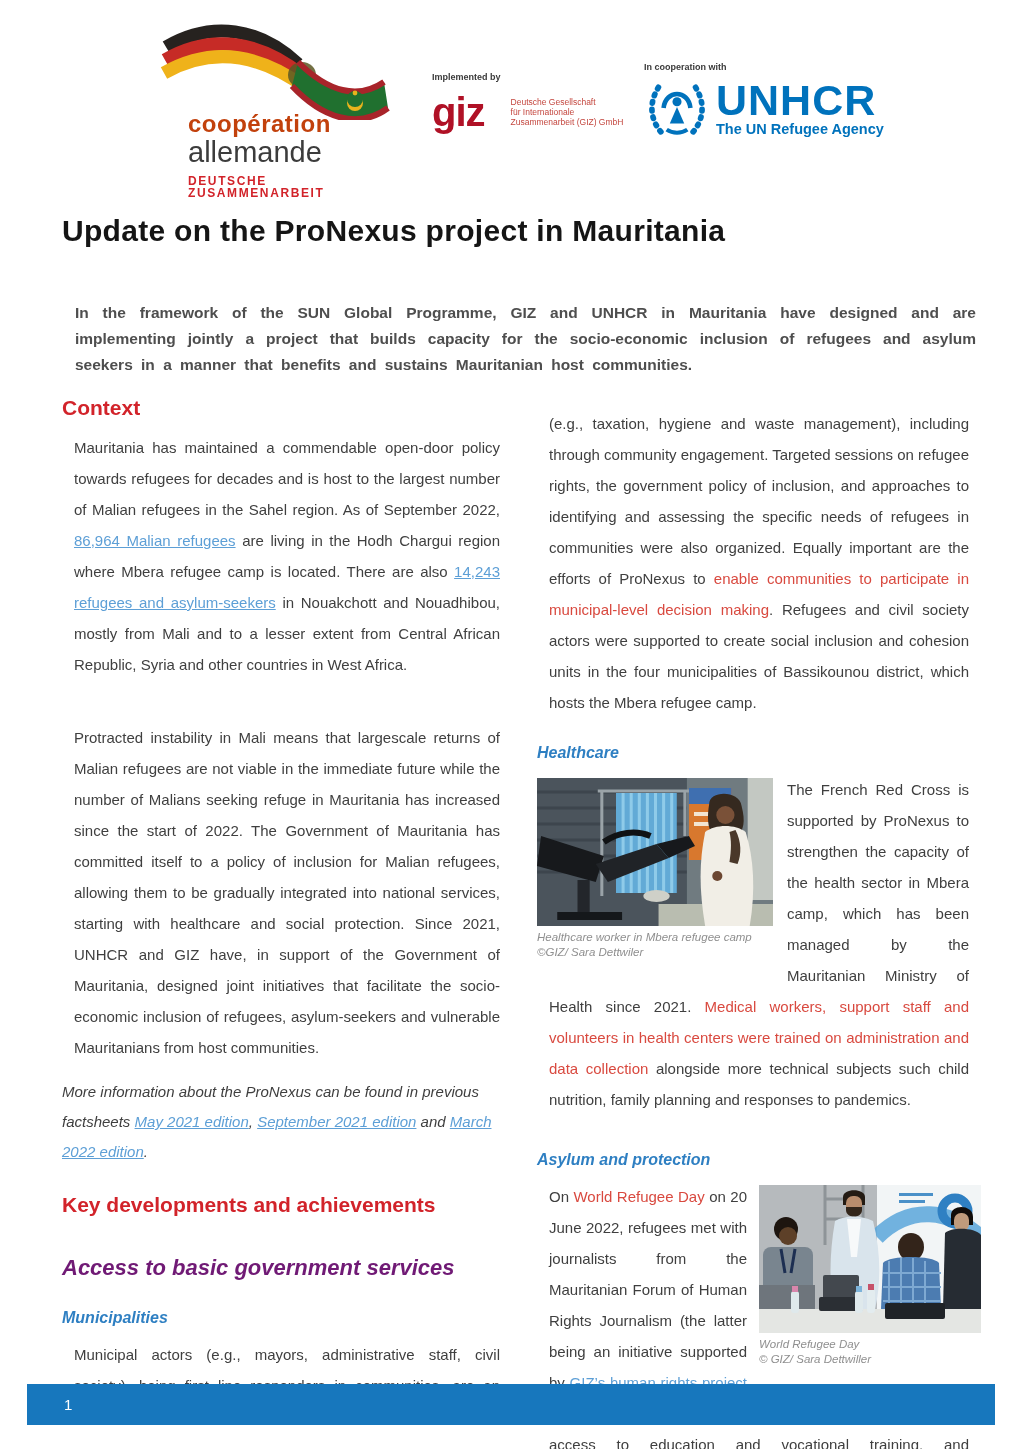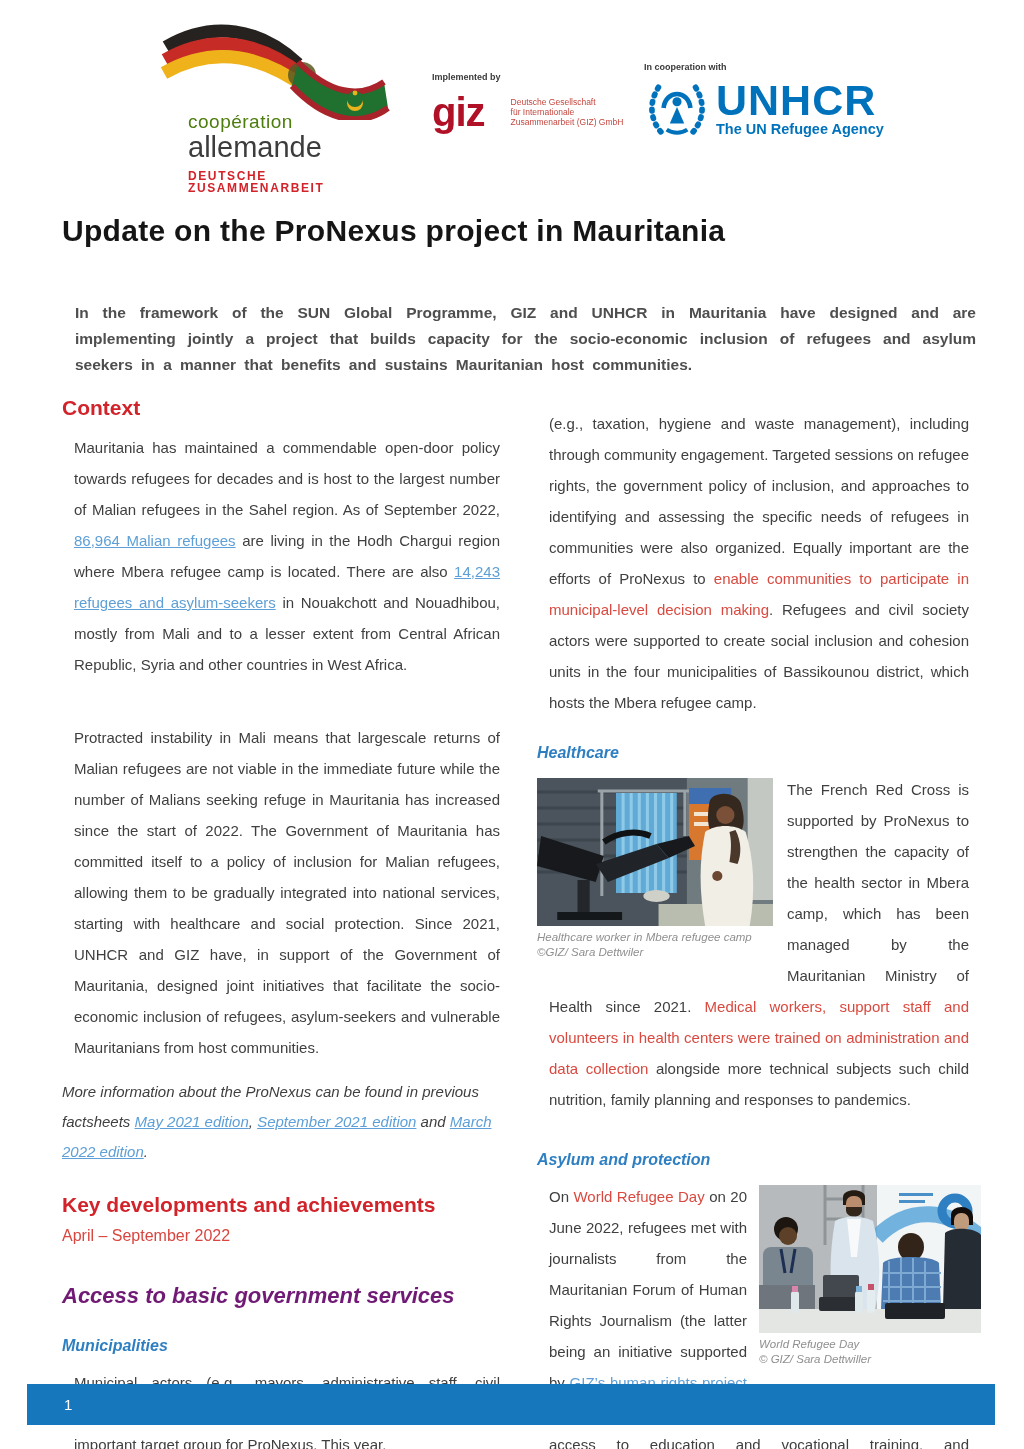--- a/index.html
+++ b/index.html
@@ -2,21 +2,21 @@
 <html><head>
 <meta charset="utf-8">
 <style>
   html,body{margin:0;padding:0;background:#e9e9e9;}
   .page{position:relative;width:1024px;height:1449px;background:#ffffff;margin:0 auto;
         font-family:"Liberation Sans", sans-serif;color:#3f3f3f;overflow:hidden;}
 
   
   .coop-logo{position:absolute;left:150px;top:20px;width:245px;height:180px;}
   .coop-text{position:absolute;left:38px;top:92px;line-height:1;}
-  .coop-line1{font-size:19px;font-weight:normal;color:#4d7c0f;letter-spacing:.5px;}
+  .coop-line1{font-size:24px;font-weight:bold;color:#c2410c;letter-spacing:.5px;}
   .coop-line2{font-size:29px;font-weight:normal;color:#3c3c3c;margin-top:2px;}
   .coop-line3{font-size:12px;font-weight:bold;color:#d2232a;letter-spacing:1.6px;margin-top:8px;}
 
   .giz-logo{position:absolute;left:432px;top:72px;}
   .small-label{font-size:9px;font-weight:bold;color:#3a3a3a;}
   .giz-row{display:flex;align-items:center;margin-top:14px;}
   .giz-word{font-size:40px;font-weight:bold;color:#b01126;line-height:.8;letter-spacing:-1px;}
   .giz-desc{margin-left:26px;font-size:8.5px;line-height:10px;color:#c4473f;}
 
   .unhcr-logo{position:absolute;left:644px;top:62px;}
@@ -126,21 +126,20 @@
       <span>Mauritania has maintained a commendable open-door policy towards refugees for decades and is host to the largest number of Malian refugees in the Sahel region. As of September 2022, </span><a class="doc-link">86,964 Malian refugees</a><span> are living in the Hodh Chargui region where Mbera refugee camp is located. There are also </span><a class="doc-link">14,243 refugees and asylum-seekers</a><span> in Nouakchott and Nouadhibou, mostly from Mali and to a lesser extent from Central African Republic, Syria and other countries in West Africa.</span>
     </p>
 
     <p class="body-p p-gap">Protracted instability in Mali means that largescale returns of Malian refugees are not viable in the immediate future while the number of Malians seeking refuge in Mauritania has increased since the start of 2022. The Government of Mauritania has committed itself to a policy of inclusion for Malian refugees, allowing them to be gradually integrated into national services, starting with healthcare and social protection. Since 2021, UNHCR and GIZ have, in support of the Government of Mauritania, designed joint initiatives that facilitate the socio-economic inclusion of refugees, asylum-seekers and vulnerable Mauritanians from host communities.</p>
 
     <p class="note">
       <span>More information about the ProNexus can be found in previous factsheets </span><a class="doc-link">May 2021 edition</a><span>, </span><a class="doc-link">September 2021 edition</a><span> and </span><a class="doc-link">March 2022 edition</a><span>.</span>
     </p>
 
     <h2 class="red-heading" style="margin-top:26px;">Key developments and achievements</h2>
-    <p class="period">April – September 2022</p>
 
     <h3 class="section-heading">Access to basic government services</h3>
 
     <h4 class="sub-heading">Municipalities</h4>
     <p class="body-p">
       <span>Municipal actors (e.g., mayors, administrative staff, civil society), being first line responders in communities, are an important target group for ProNexus. This year, </span>
     </p>
   </div>
 
   <div class="col col-right">

